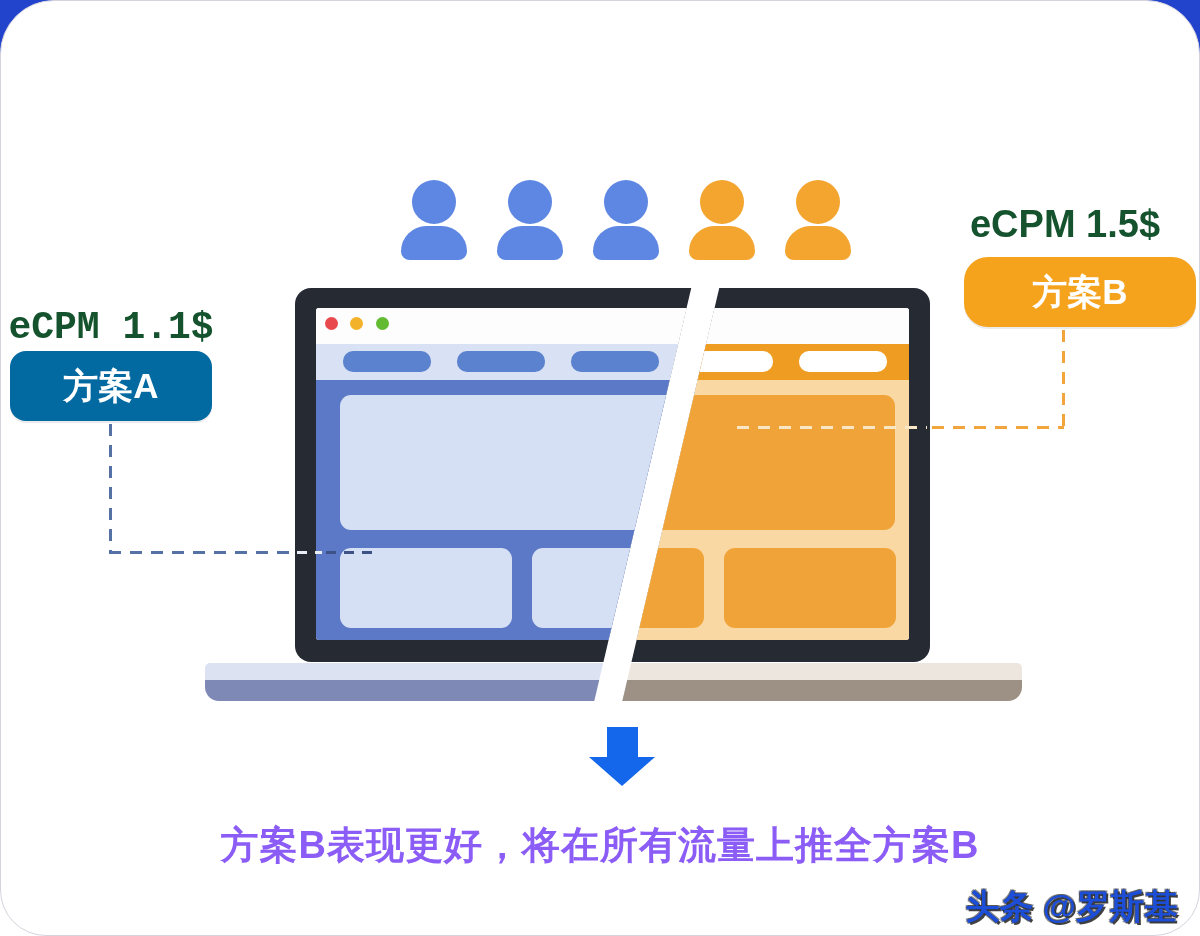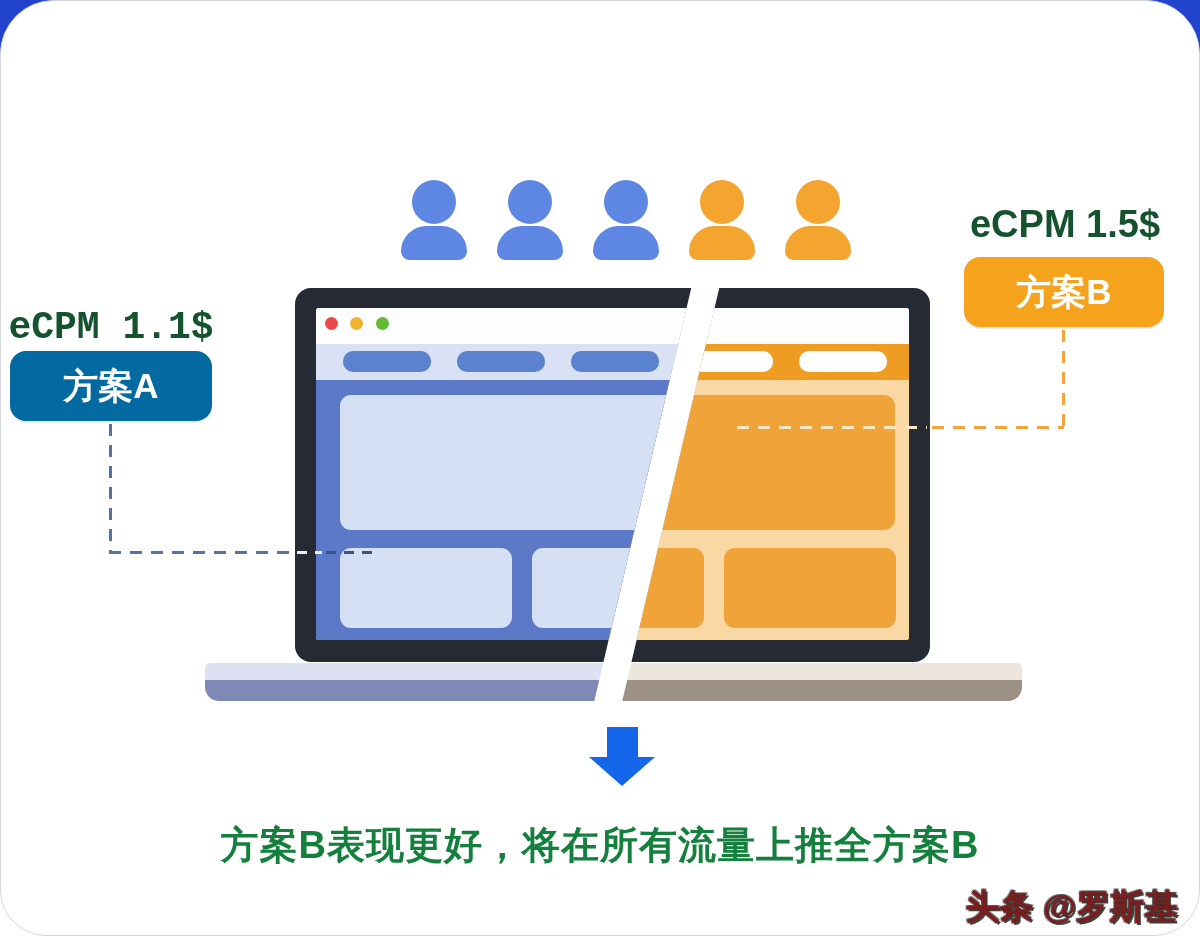--- a/index.html
+++ b/index.html
@@ -25,21 +25,21 @@
 
   
   .ecpm{position:absolute;font-size:38px;font-weight:bold;color:#14532d;text-align:center;width:210px;}
   .ecpm-a{left:6px;top:306px;font-family:Liberation Mono, monospace;}
   .ecpm-b{left:960px;top:203px;}
   .badge{
     position:absolute;height:70px;border-radius:16px;color:#fff;font-size:35px;font-weight:bold;
     display:flex;align-items:center;justify-content:center;box-shadow:0 2px 0 rgba(0,0,0,0.08);
   }
   .badge-a{left:10px;top:351px;width:202px;background:#0369a1;}
-  .badge-b{left:964px;top:257px;width:200px;background:#f5a21c;}
+  .badge-b{left:964px;top:257px;width:232px;background:#f5a21c;border-radius:24px;}
 
   
   .dash-h{position:absolute;height:3px;z-index:5;}
   .dash-v{position:absolute;width:3px;z-index:5;}
   .dash-h.c-slate{background:repeating-linear-gradient(90deg,#5671a4 0 12px,transparent 12px 21px);}
   .dash-v.c-slate{background:repeating-linear-gradient(180deg,#5671a4 0 12px,transparent 12px 21px);}
   .dash-h.c-white{background:repeating-linear-gradient(90deg,#e9edf6 0 10px,transparent 10px 18px);}
   .dash-h.c-navy{background:repeating-linear-gradient(90deg,#3d5385 0 10px,transparent 10px 18px);}
   .dash-h.c-orange{background:repeating-linear-gradient(90deg,#f2a53c 0 12px,transparent 12px 21px);}
   .dash-v.c-orange{background:repeating-linear-gradient(180deg,#f2a53c 0 12px,transparent 12px 21px);}
@@ -82,22 +82,22 @@
   .lap-b .main{background:#f9d8a4;}
   .lap-b .panel{background:#f0a339;}
   .lap-b .base-top{background:#ece6de;}
   .lap-b .base-bot{background:#9c9184;}
 
   
   .arrow-shaft{position:absolute;left:607px;top:727px;width:31px;height:32px;background:#1467eb;}
   .arrow-head{position:absolute;left:589px;top:757px;width:0;height:0;
     border-left:33px solid transparent;border-right:33px solid transparent;border-top:29px solid #1467eb;}
   .caption{position:absolute;left:0;right:0;top:820px;text-align:center;
-    font-size:38px;font-weight:600;color:#15803d;letter-spacing:1px;}
-  .watermark{position:absolute;right:22px;top:884px;font-size:34px;font-weight:bold;color:#7f1d1d;
+    font-size:38px;font-weight:600;color:#8b5cf6;letter-spacing:1px;}
+  .watermark{position:absolute;right:22px;top:884px;font-size:34px;font-weight:bold;color:#1d4ed8;
     text-shadow:2px 2px 0 rgba(45,45,45,.9),-1px -1px 0 rgba(45,45,45,.55),
                 1px -1px 0 rgba(45,45,45,.55),-1px 1px 0 rgba(45,45,45,.55);}
 </style>
 </head>
 <body>
 
 <div class="bg-accent"></div>
 <div class="card"></div>
 
 <div class="users-row">

